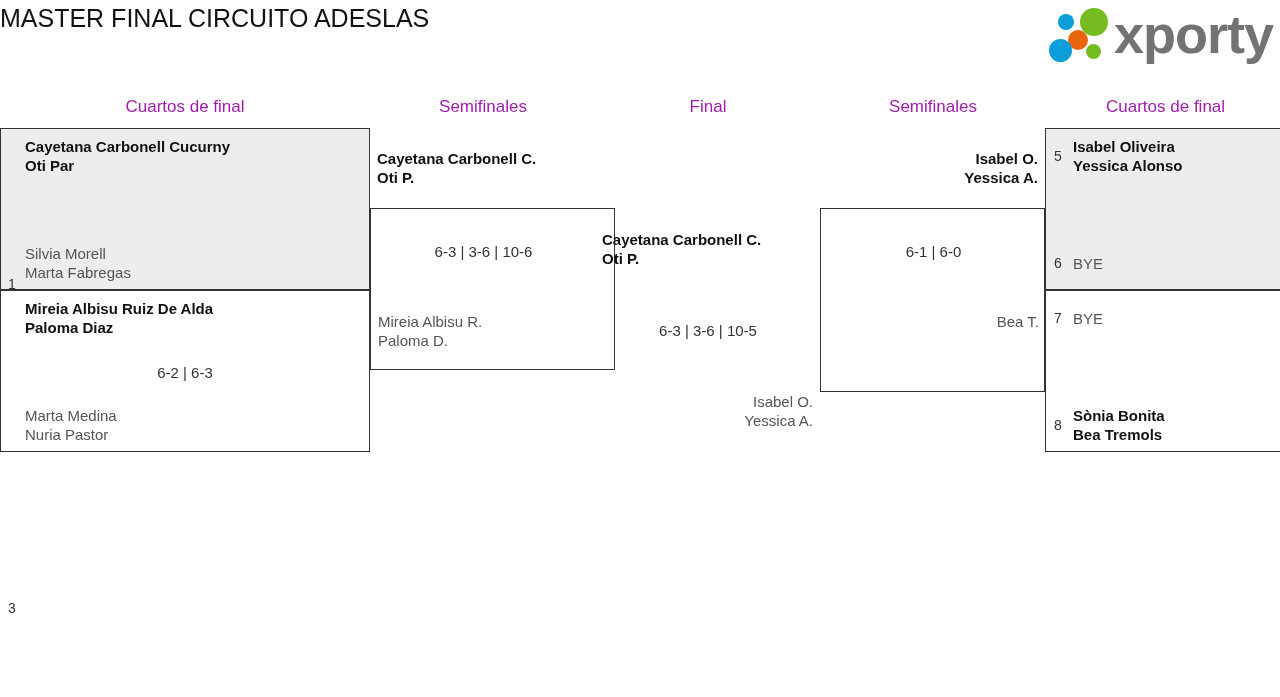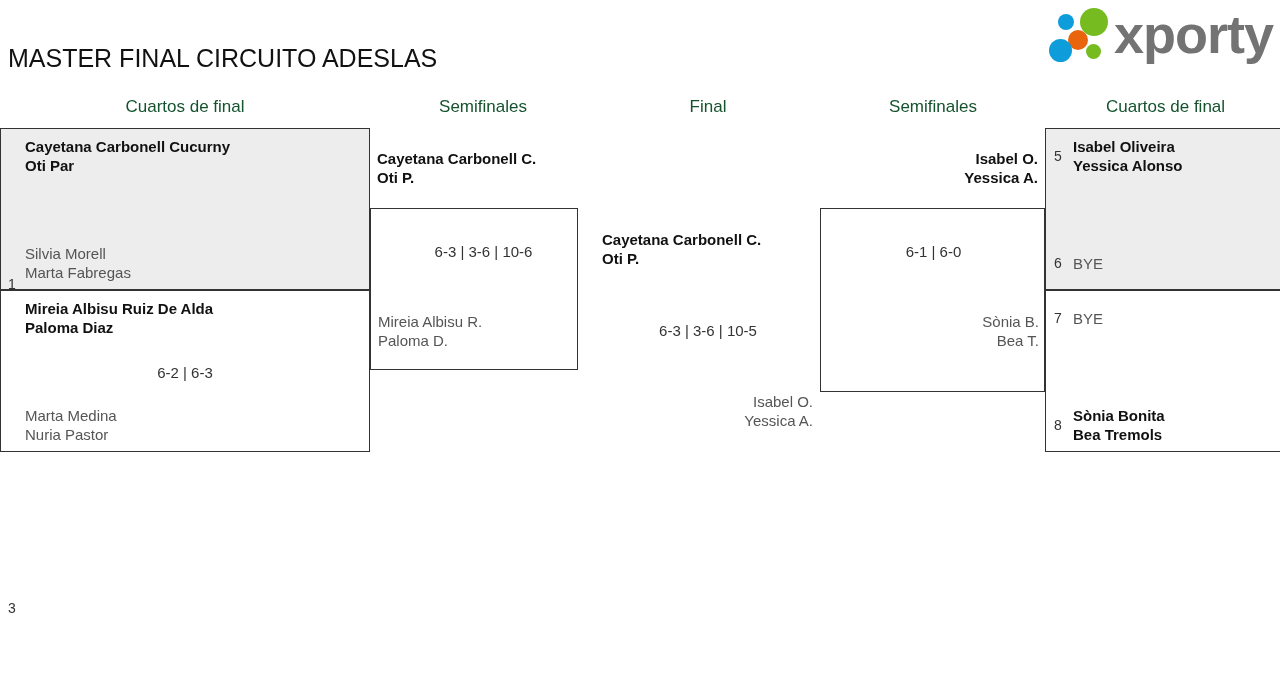--- a/index.html
+++ b/index.html
@@ -18,23 +18,22 @@
 
   
   #header {
     position: absolute;
     left: 0; top: 0;
     width: 1280px;
     height: 90px;
   }
   #title-block {
     position: absolute;
-    left: 8px; top: 2px;
+    left: 0; top: 2px;
     width: 900px;
-    margin-top: 40px;
   }
   .title-line {
     font-size: 25px;
     line-height: 33px;
     font-weight: 400;
     color: #111111;
     white-space: nowrap;
   }
 
   
@@ -66,21 +65,21 @@
     font-weight: 700;
     color: #737373;
     letter-spacing: -1px;
   }
 
   
   .round-header {
     position: absolute;
     font-size: 17px;
     line-height: 22px;
-    color: #14532d;
+    color: #a21caf;
     text-align: center;
     white-space: nowrap;
   }
 
   
   .match-box {
     position: absolute;
     box-sizing: border-box;
     border: 1px solid #333333;
     background: #ffffff;
@@ -171,21 +170,21 @@
     <span class="ln">Marta Medina</span>
     <span class="ln">Nuria Pastor</span>
   </div>
 </div>
 
 <div class="team winner" style="left:377px; top:149px;">
   <span class="ln">Cayetana Carbonell C.</span>
   <span class="ln">Oti P.</span>
 </div>
 
-<div class="match-box" style="left:370px; top:208px; width:208px; height:162px;">
+<div class="match-box" style="left:370px; top:208px; width:245px; height:162px;">
   <div class="score" style="left:6px; top:33px; width:213px;">6-3 | 3-6 | 10-6</div>
   <div class="team loser" style="left:7px; top:103px;">
     <span class="ln">Mireia Albisu R.</span>
     <span class="ln">Paloma D.</span>
   </div>
 </div>
 
 <div class="team winner" style="left:602px; top:230px;">
   <span class="ln">Cayetana Carbonell C.</span>
   <span class="ln">Oti P.</span>
@@ -199,21 +198,20 @@
 </div>
 
 <div class="team winner align-right" style="left:850px; top:149px; width:188px;">
   <span class="ln">Isabel O.</span>
   <span class="ln">Yessica A.</span>
 </div>
 
 <div class="match-box" style="left:820px; top:208px; width:225px; height:184px;">
   <div class="score" style="left:6px; top:33px; width:213px;">6-1 | 6-0</div>
   <div class="team loser align-right" style="left:30px; top:103px; width:188px;">
-    <span class="ln">Sònia B.</span>
     <span class="ln">Bea T.</span>
   </div>
 </div>
 
 <div class="match-box shaded" style="left:1045px; top:128px; width:370px; height:162px;">
   <div class="seed" style="left:3px; top:18px;">5</div>
   <div class="team winner" style="left:27px; top:8px;">
     <span class="ln">Isabel Oliveira</span>
     <span class="ln">Yessica Alonso</span>
   </div>

